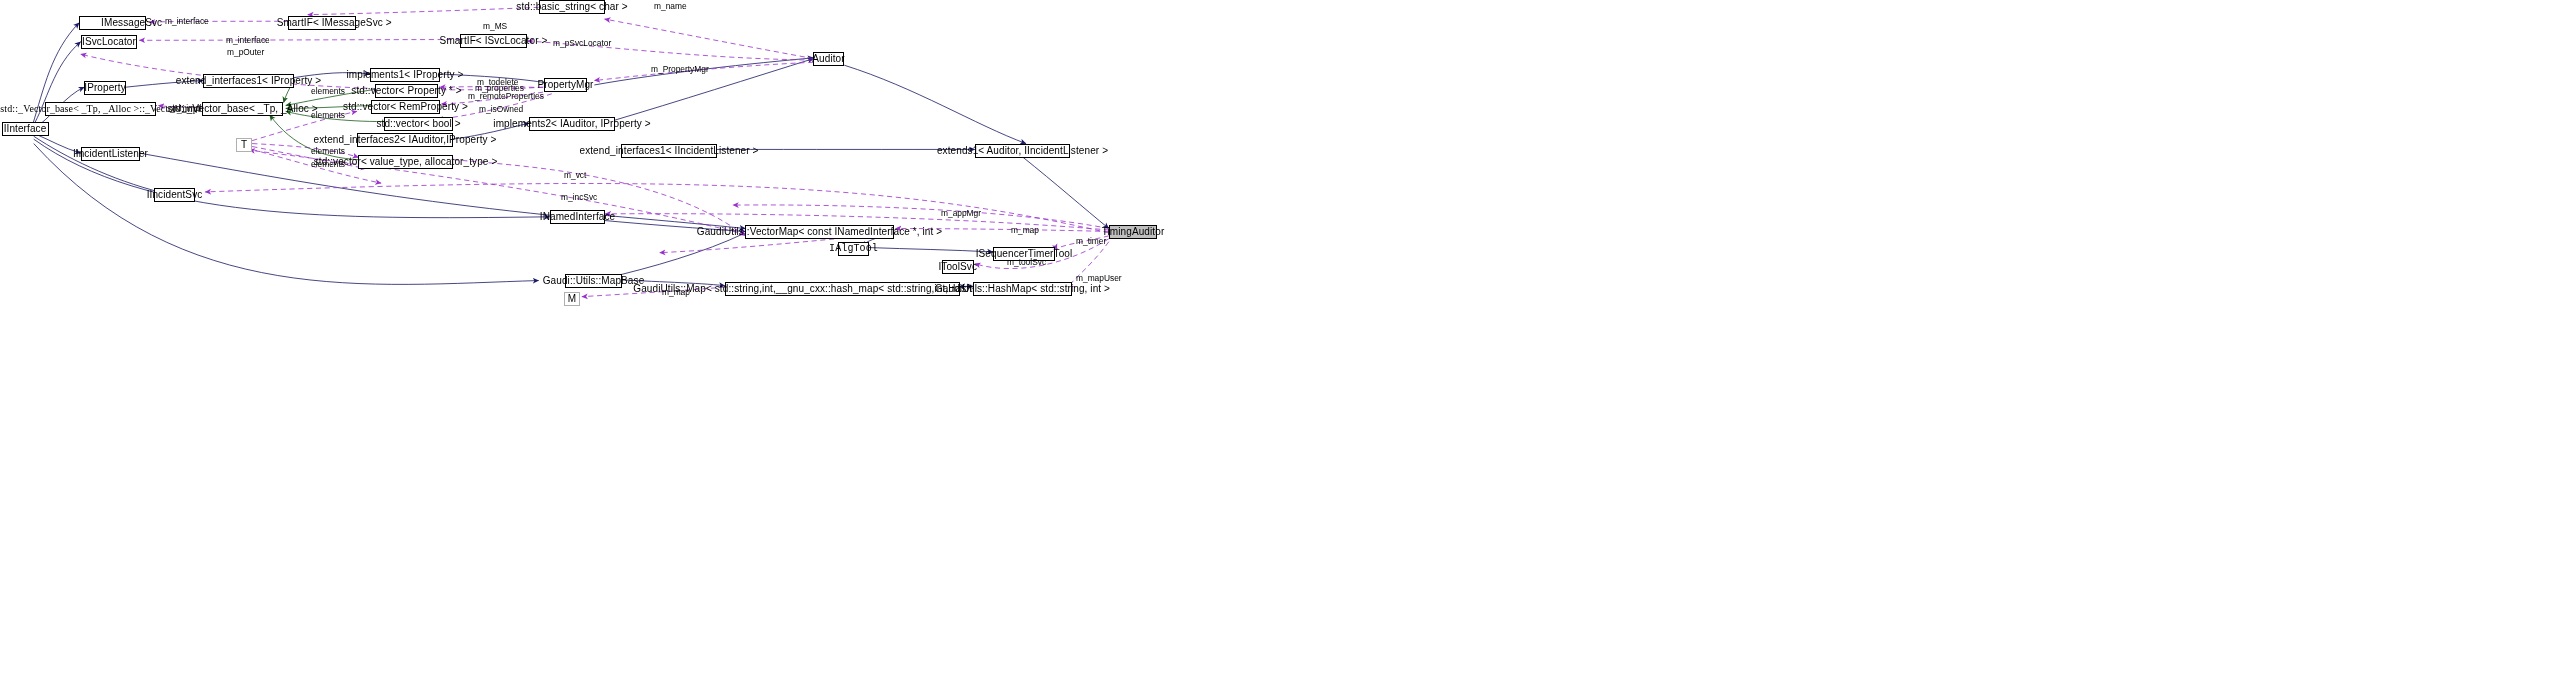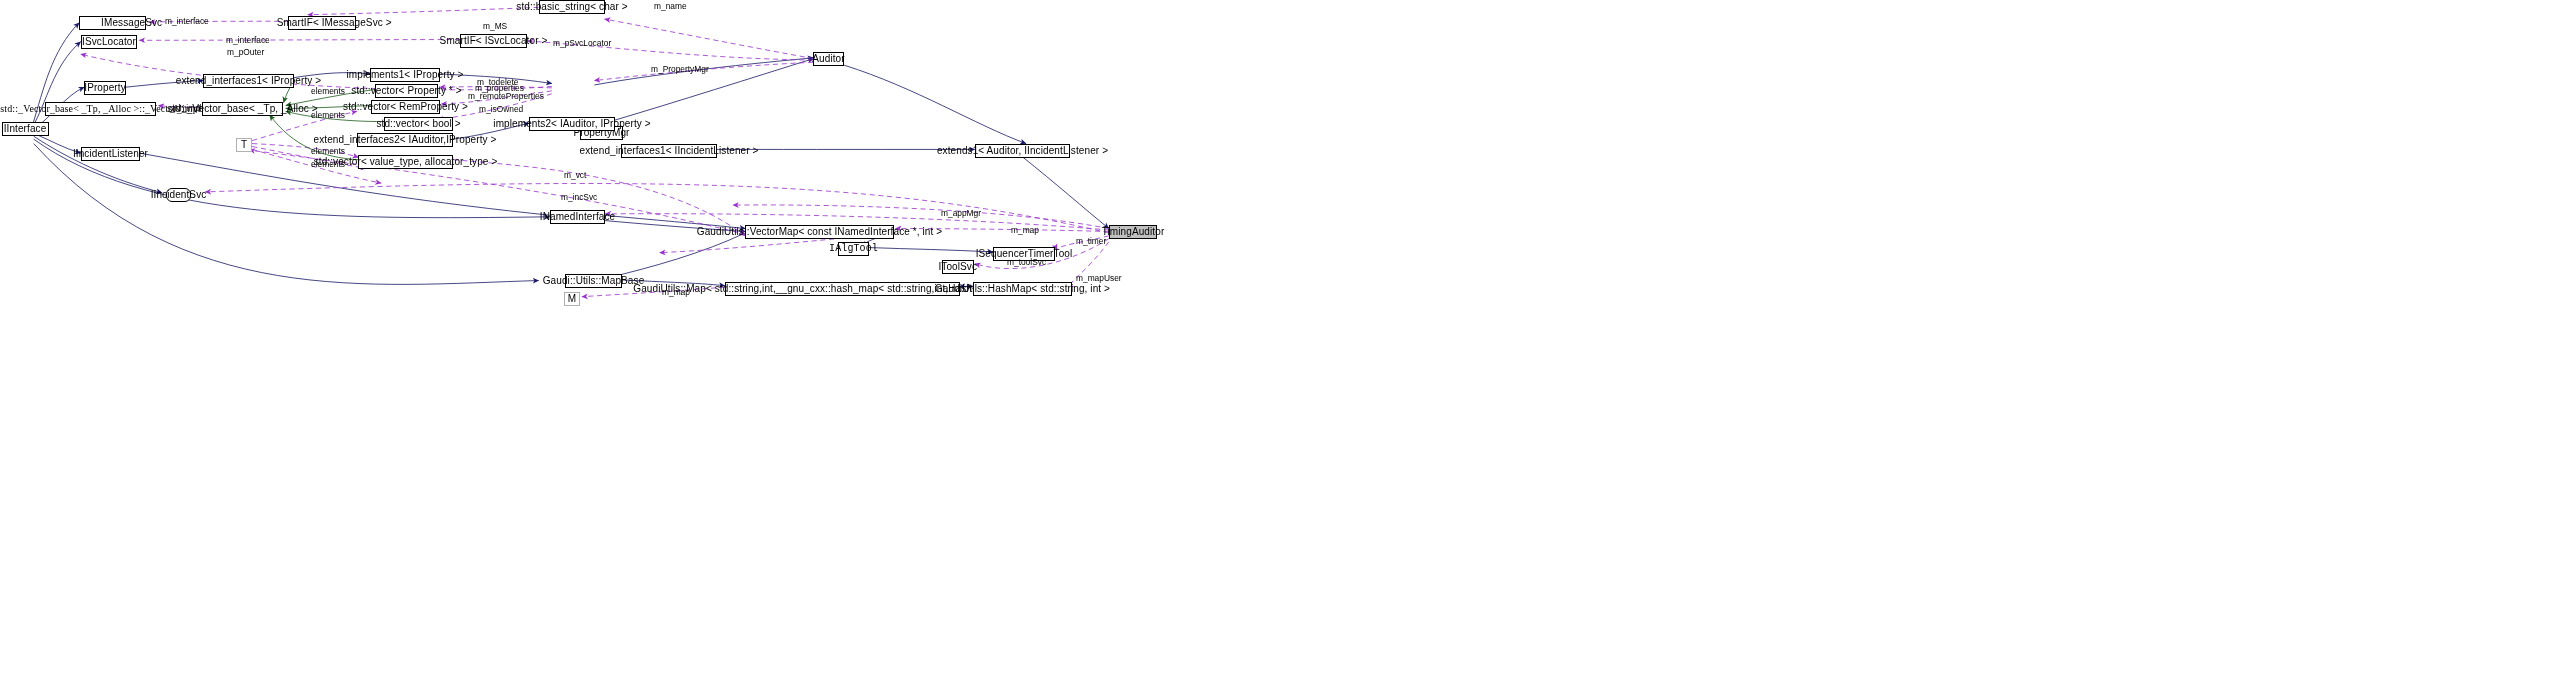--- a/index.html
+++ b/index.html
@@ -147,21 +147,21 @@
       </div>
       <div class="node" style="left: 84px; top: 81px; width: 42px;">
         <span>IProperty</span>
       </div>
       <div class="node" style="left: 203px; top: 74px; width: 91px;">
         <span>extend_interfaces1&lt; IProperty &gt;</span>
       </div>
       <div class="node" style="left: 370px; top: 68px; width: 70px;">
         <span>implements1&lt; IProperty &gt;</span>
       </div>
-      <div class="node" style="left: 580px; top: 78px; width: 43px; margin-top: 48px;">
+      <div class="node" style="left: 544px; top: 78px; width: 43px;">
         <span>PropertyMgr</span>
       </div>
       <div class="node" style="left: 375px; top: 84px; width: 63px;">
         <span>std::vector&lt; Property * &gt;</span>
       </div>
       <div class="node" style="left: 45px; top: 102px; width: 111px; font-family: Liberation Serif, serif;">
         <span>std::_Vector_base&lt; _Tp, _Alloc &gt;::_Vector_impl</span>
       </div>
       <div class="node" style="left: 202px; top: 102px; width: 81px;">
         <span>std::_Vector_base&lt; _Tp, _Alloc &gt;</span>
@@ -189,21 +189,21 @@
       </div>
       <div class="node" style="left: 975px; top: 144px; width: 95px;">
         <span>extends1&lt; Auditor, IIncidentListener &gt;</span>
       </div>
       <div class="node" style="left: 358px; top: 155px; width: 95px;">
         <span>std::vector&lt; value_type, allocator_type &gt;</span>
       </div>
       <div class="node" style="left: 1.5px; top: 122px; width: 47px;">
         <span>IInterface</span>
       </div>
-      <div class="node" style="left: 166px; top: 188px; width: 25px; border-radius: 6px;">
+      <div class="node" style="left: 154px; top: 188px; width: 41px;">
         <span>IIncidentSvc</span>
       </div>
       <div class="node current" style="left: 1109px; top: 225px; width: 48px;">
         <span>TimingAuditor</span>
       </div>
       <div class="node" style="left: 550px; top: 210px; width: 55px;">
         <span>INamedInterface</span>
       </div>
       <div class="node" style="left: 745px; top: 225px; width: 149px;">
         <span>GaudiUtils::VectorMap&lt; const INamedInterface *, int &gt;</span>

